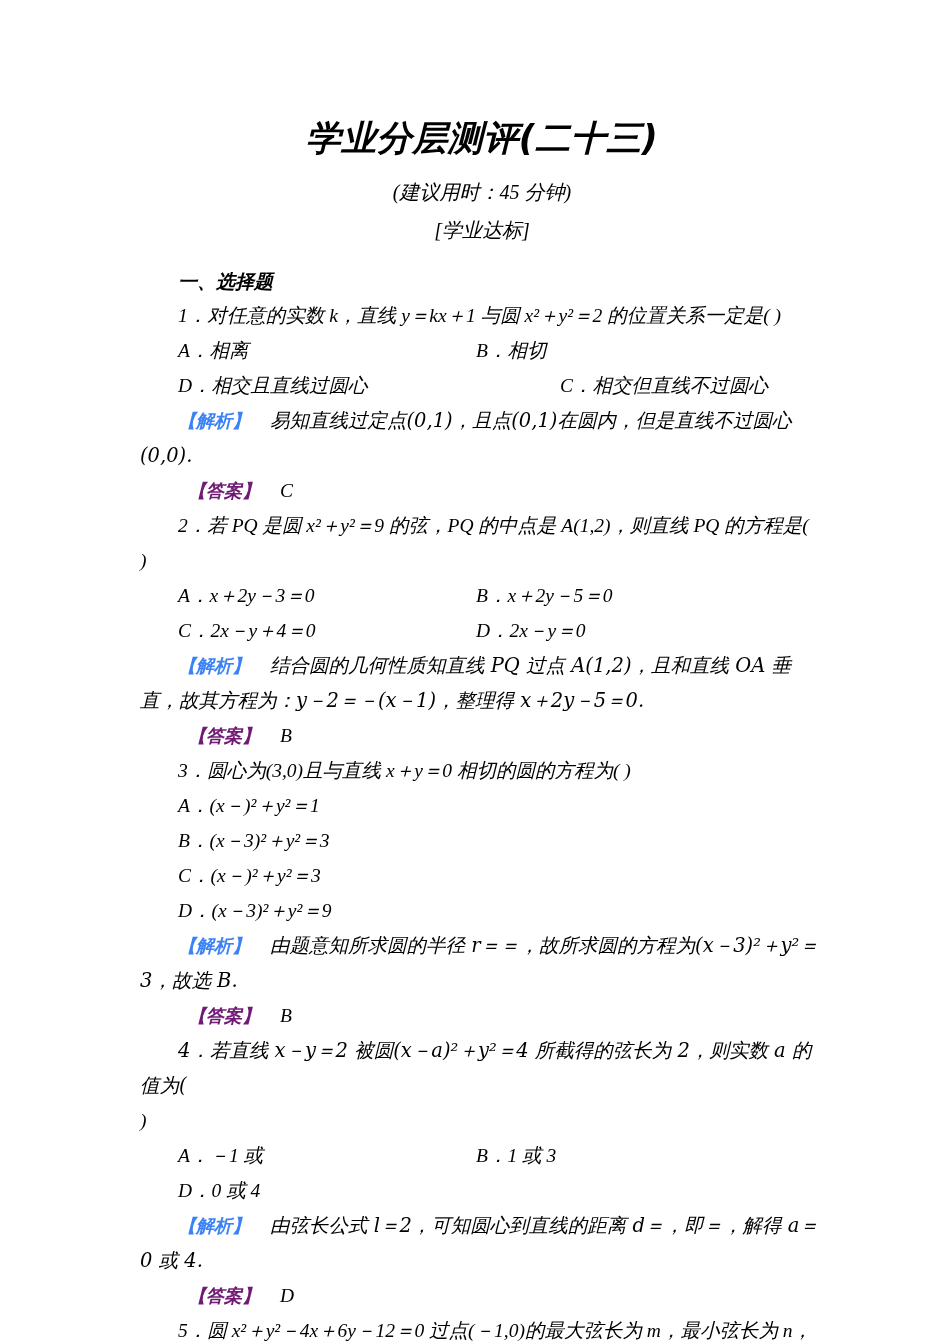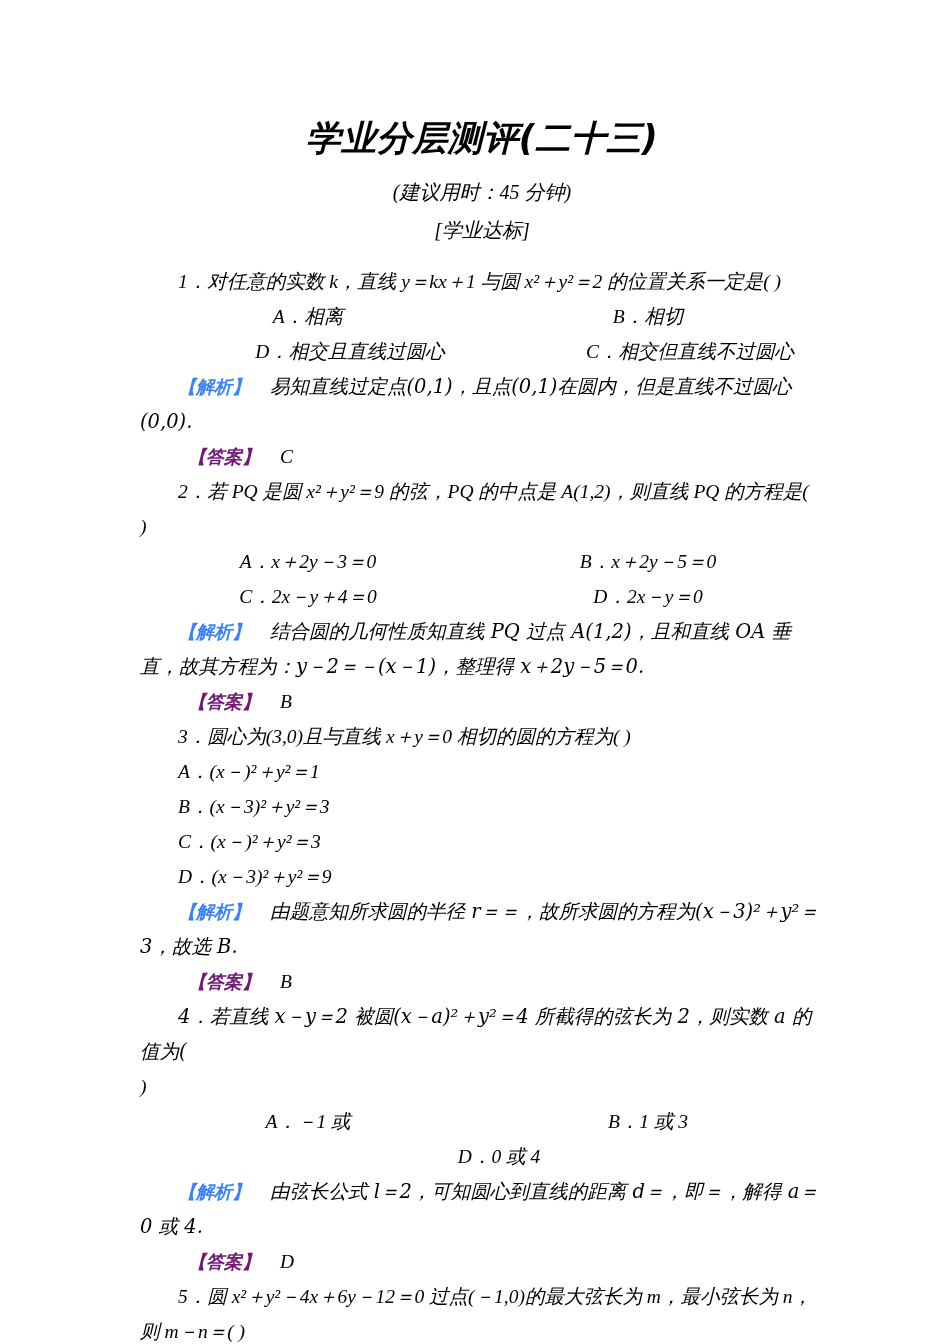--- a/index.html
+++ b/index.html
@@ -80,21 +80,20 @@
   
   .opt-row {
     display: flex;
     margin: 0;
     line-height: 35px;
     text-indent: 0;
   }
   .opt {
     padding-left: 38px;
     box-sizing: border-box;
-    text-align: center;
   }
   .opt.col-a { width: 298px; flex: 0 0 298px; }
   .opt.col-b { flex: 1 1 auto; }
 
   
   .opt-single {
     padding-left: 38px;
     margin: 0;
     line-height: 35px;
   }
@@ -132,20 +131,21 @@
 <div class="page">
 
   <div class="title-block">
     <h1 class="doc-title">学业分层测评(二十三)</h1>
     <div class="doc-subtitle">(建议用时：45 分钟)</div>
     <div class="doc-section-tag">[学业达标]</div>
   </div>
 
   <div class="content">
 
+    <div class="sec-heading">一、选择题</div>
 
     <div>
       <div class="q-stem">1．对任意的实数 k，直线 y＝kx＋1 与圆 x²＋y²＝2 的位置关系一定是(      )</div>
       <div class="opt-row">
         <div class="opt col-a">A．相离</div>
         <div class="opt col-b">B．相切</div>
       </div>
       <div class="opt-row">
         <div class="opt col-b">D．相交且直线过圆心</div>
         <div class="opt col-a">C．相交但直线不过圆心</div>

